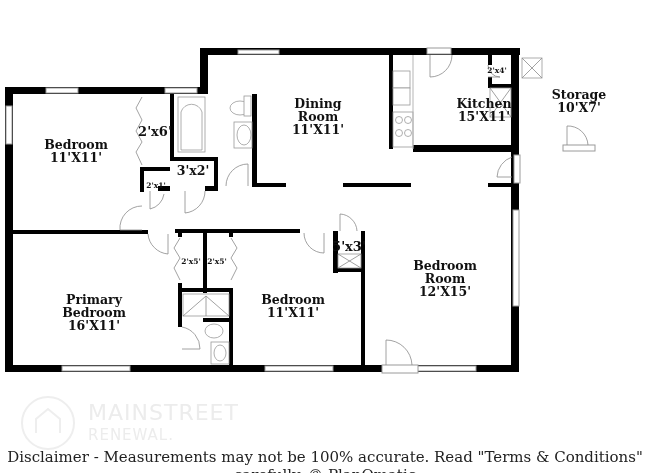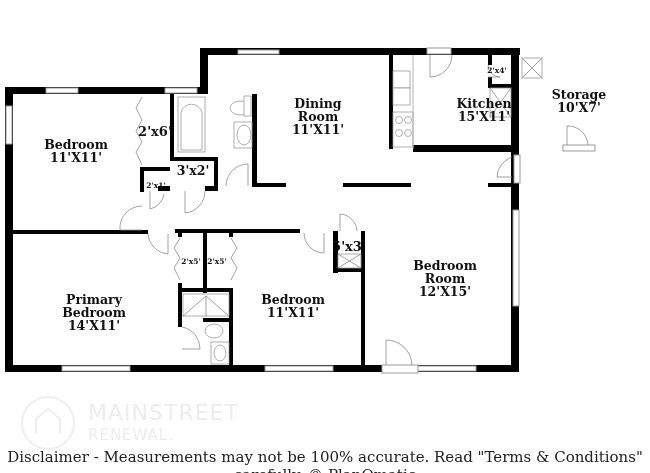--- a/index.html
+++ b/index.html
@@ -194,21 +194,21 @@
   <div>Kitchen</div>
   <div>15'X11'</div>
 </div>
 <div class="label lbl-lg" style="left:579px; top:88px;">
   <div>Storage</div>
   <div>10'X7'</div>
 </div>
 <div class="label lbl-lg" style="left:94px; top:293px;">
   <div>Primary</div>
   <div>Bedroom</div>
-  <div>14'X11'</div>
+  <div>16'X11'</div>
 </div>
 <div class="label lbl-lg" style="left:293px; top:293px;">
   <div>Bedroom</div>
   <div>11'X11'</div>
 </div>
 <div class="label lbl-lg" style="left:445px; top:259px;">
   <div>Bedroom</div>
   <div>Room</div>
   <div>12'X15'</div>
 </div>

